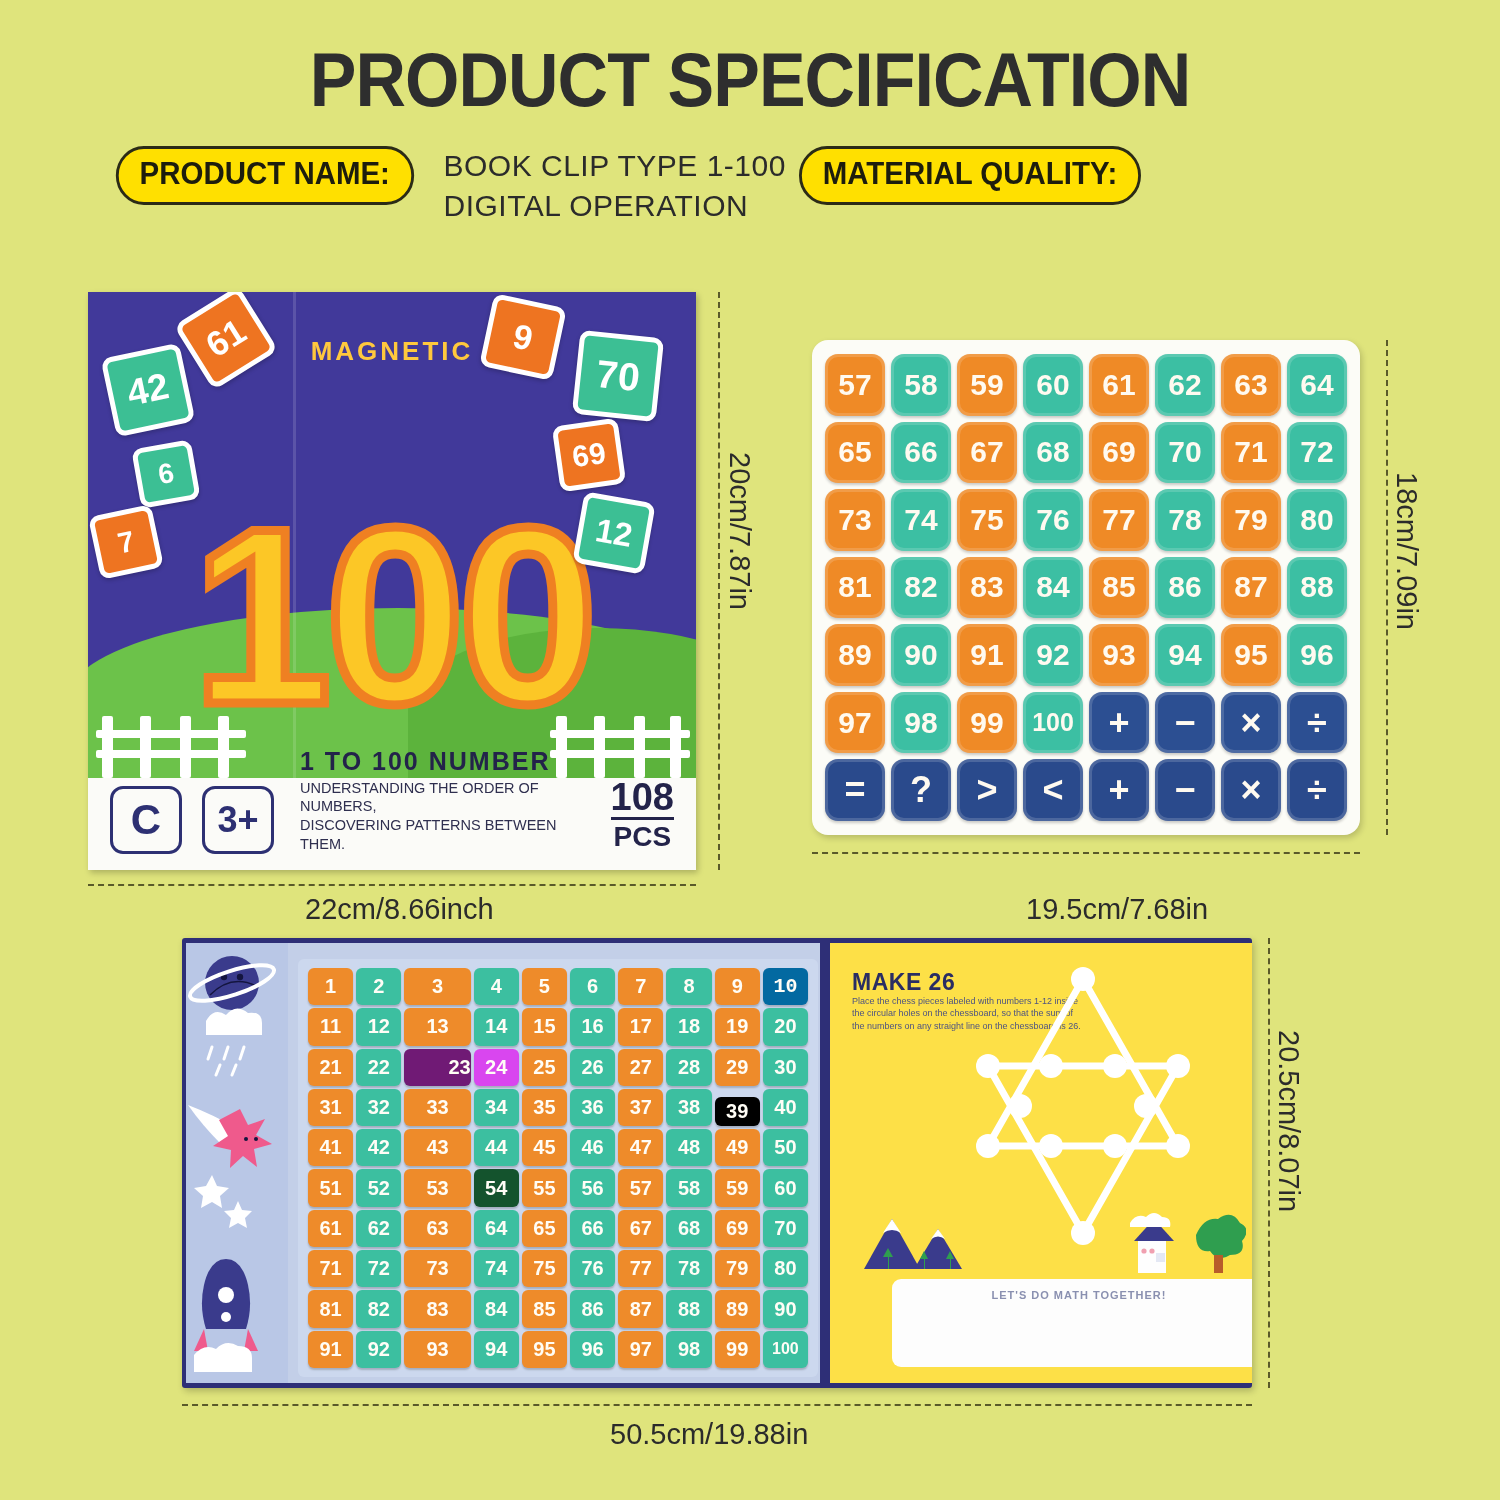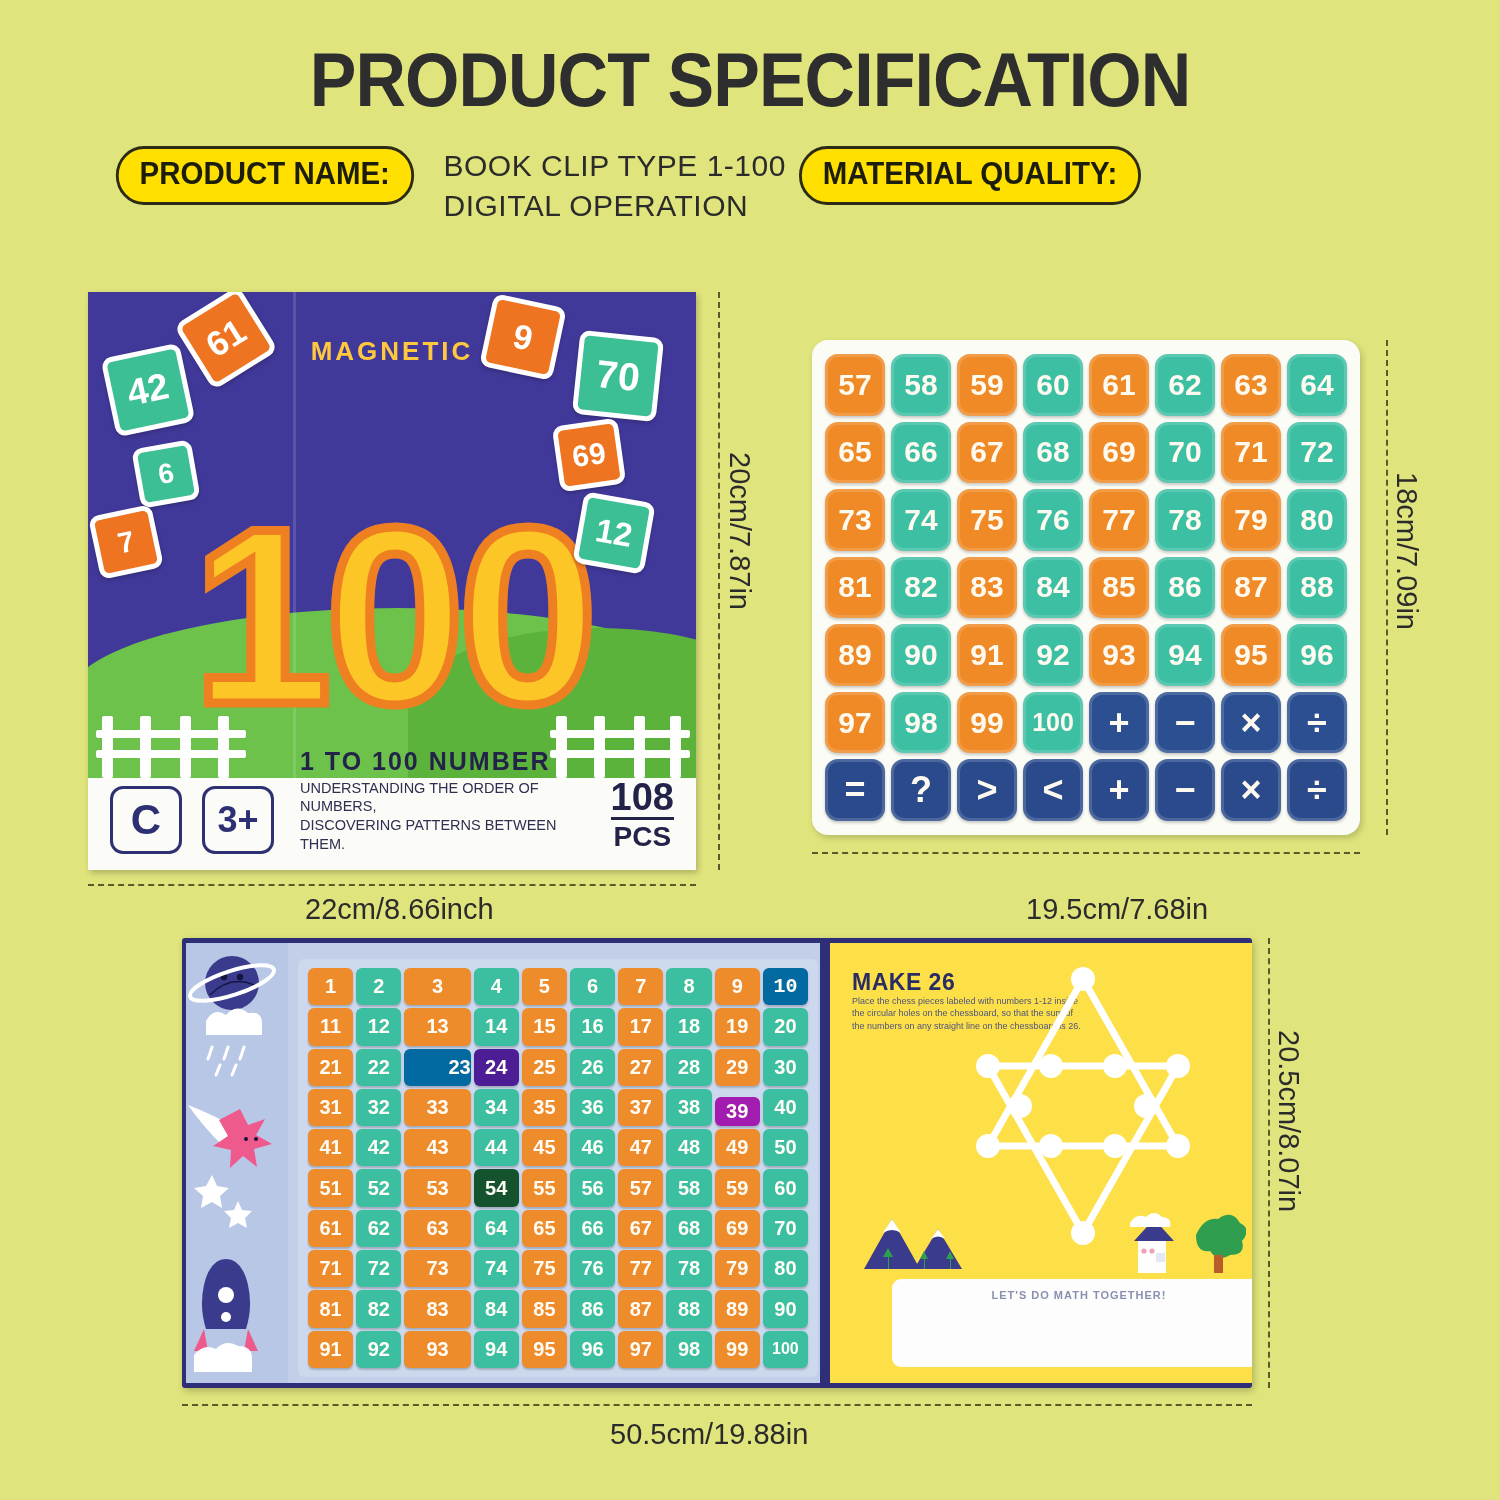--- a/index.html
+++ b/index.html
@@ -307,37 +307,37 @@
         <div class="g-tile" style="background: rgb(238, 139, 42);">13</div>
         <div class="g-tile" style="background: rgb(60, 191, 160);">14</div>
         <div class="g-tile" style="background: rgb(238, 139, 42);">15</div>
         <div class="g-tile" style="background: rgb(60, 191, 160);">16</div>
         <div class="g-tile" style="background: rgb(238, 139, 42);">17</div>
         <div class="g-tile" style="background: rgb(60, 191, 160);">18</div>
         <div class="g-tile" style="background: rgb(238, 139, 42);">19</div>
         <div class="g-tile" style="background: rgb(60, 191, 160);">20</div>
         <div class="g-tile" style="background: rgb(238, 139, 42);">21</div>
         <div class="g-tile" style="background: rgb(60, 191, 160);">22</div>
-        <div class="g-tile" style="background: #0369a1; padding-left: 44px;">23</div>
-        <div class="g-tile" style="background: #4c1d95;">24</div>
+        <div class="g-tile" style="background: #701a75; padding-left: 44px;">23</div>
+        <div class="g-tile" style="background: #d946ef;">24</div>
         <div class="g-tile" style="background: rgb(238, 139, 42);">25</div>
         <div class="g-tile" style="background: rgb(60, 191, 160);">26</div>
         <div class="g-tile" style="background: rgb(238, 139, 42);">27</div>
         <div class="g-tile" style="background: rgb(60, 191, 160);">28</div>
         <div class="g-tile" style="background: rgb(238, 139, 42);">29</div>
         <div class="g-tile" style="background: rgb(60, 191, 160);">30</div>
         <div class="g-tile" style="background: rgb(238, 139, 42);">31</div>
         <div class="g-tile" style="background: rgb(60, 191, 160);">32</div>
         <div class="g-tile" style="background: rgb(238, 139, 42);">33</div>
         <div class="g-tile" style="background: rgb(60, 191, 160);">34</div>
         <div class="g-tile" style="background: rgb(238, 139, 42);">35</div>
         <div class="g-tile" style="background: rgb(60, 191, 160);">36</div>
         <div class="g-tile" style="background: rgb(238, 139, 42);">37</div>
         <div class="g-tile" style="background: rgb(60, 191, 160);">38</div>
-        <div class="g-tile" style="background: #a21caf; margin-top: 8px;">39</div>
+        <div class="g-tile" style="background: #000000; margin-top: 8px;">39</div>
         <div class="g-tile" style="background: rgb(60, 191, 160);">40</div>
         <div class="g-tile" style="background: rgb(238, 139, 42);">41</div>
         <div class="g-tile" style="background: rgb(60, 191, 160);">42</div>
         <div class="g-tile" style="background: rgb(238, 139, 42);">43</div>
         <div class="g-tile" style="background: rgb(60, 191, 160);">44</div>
         <div class="g-tile" style="background: rgb(238, 139, 42);">45</div>
         <div class="g-tile" style="background: rgb(60, 191, 160);">46</div>
         <div class="g-tile" style="background: rgb(238, 139, 42);">47</div>
         <div class="g-tile" style="background: rgb(60, 191, 160);">48</div>
         <div class="g-tile" style="background: rgb(238, 139, 42);">49</div>

